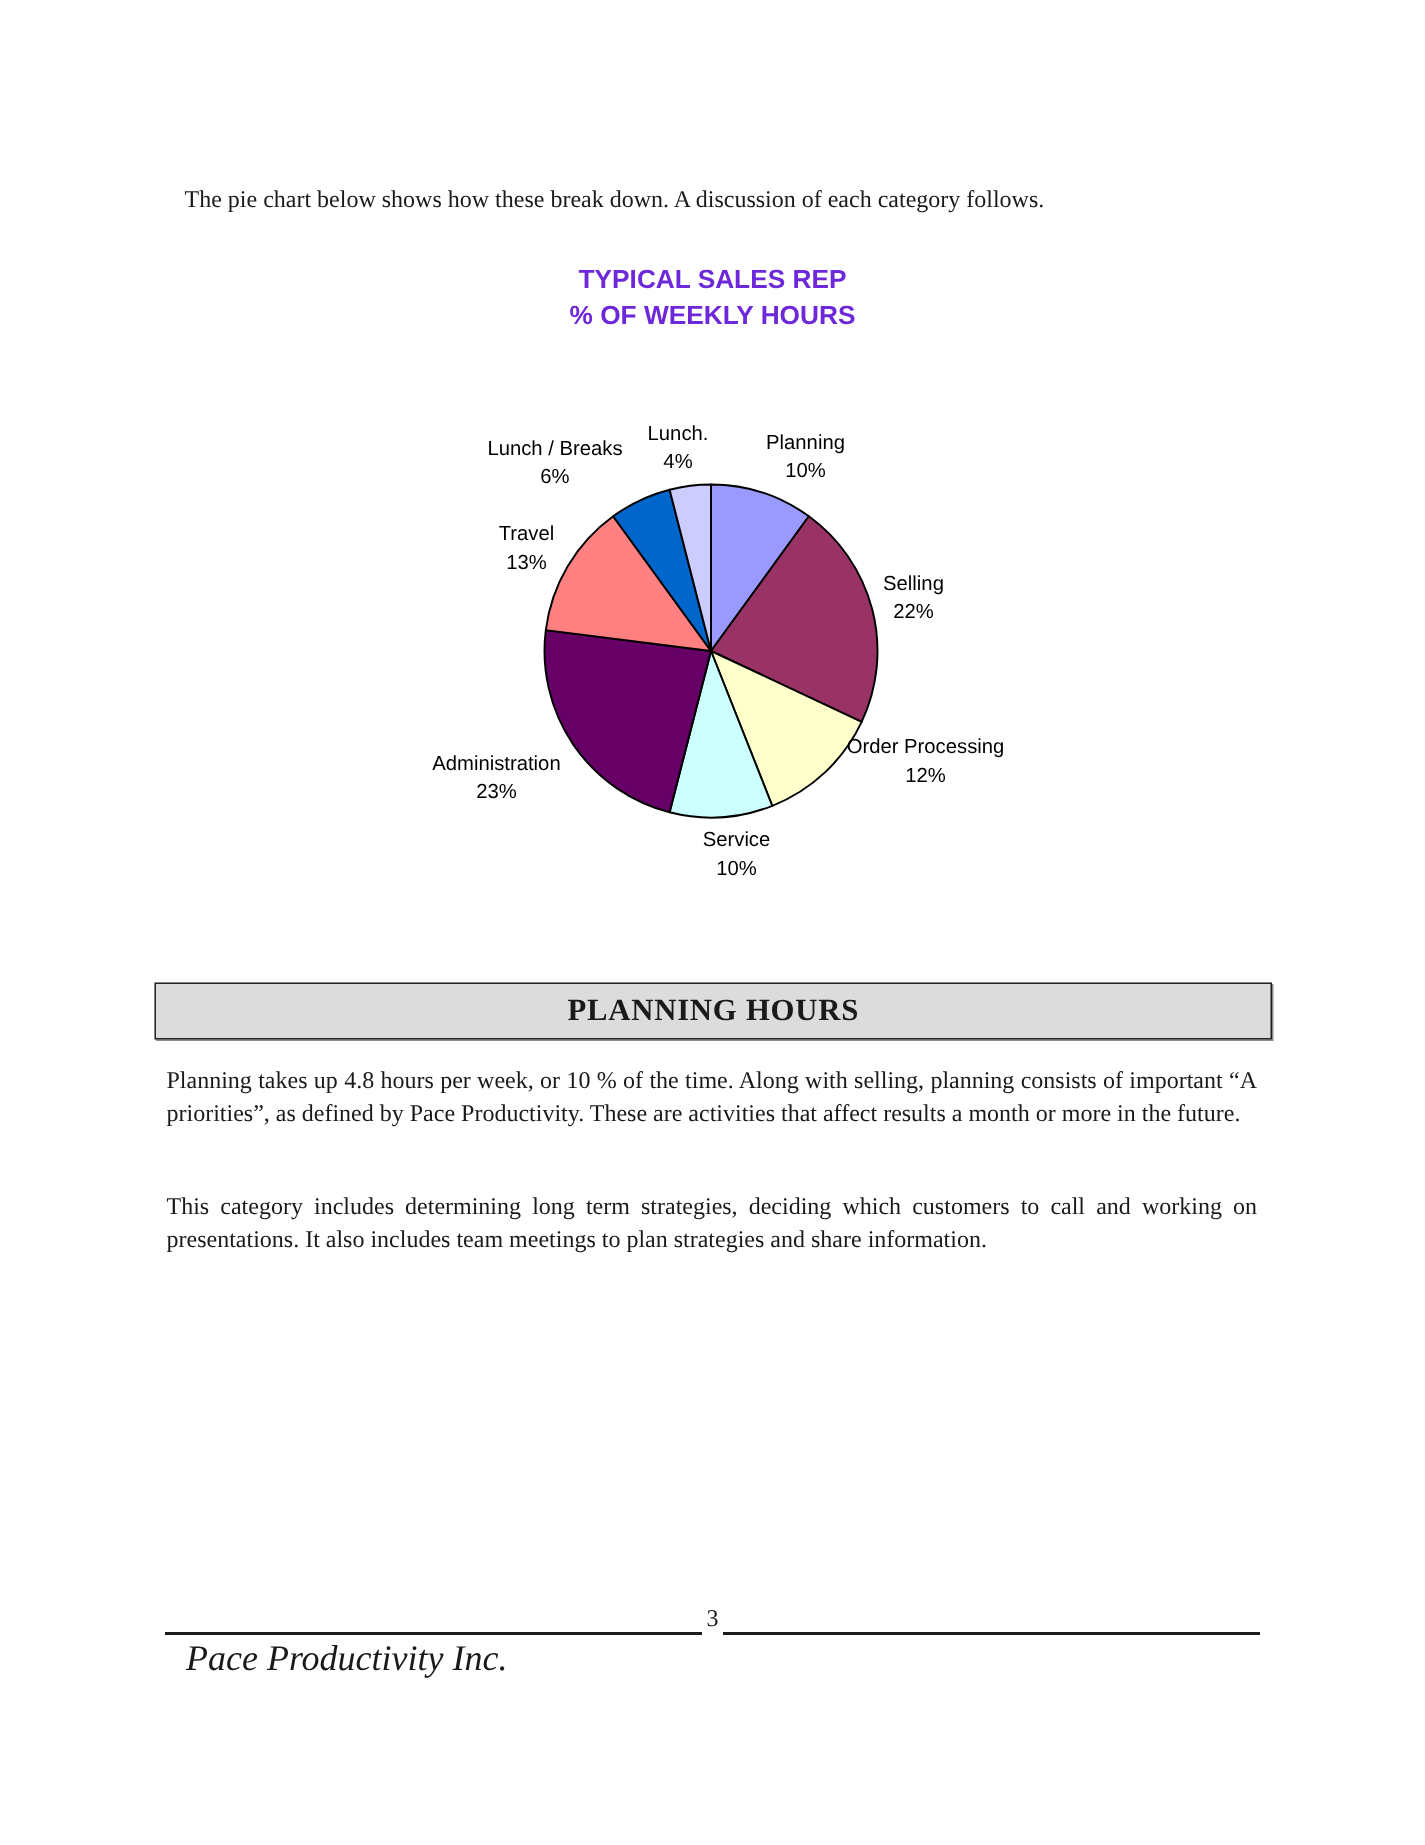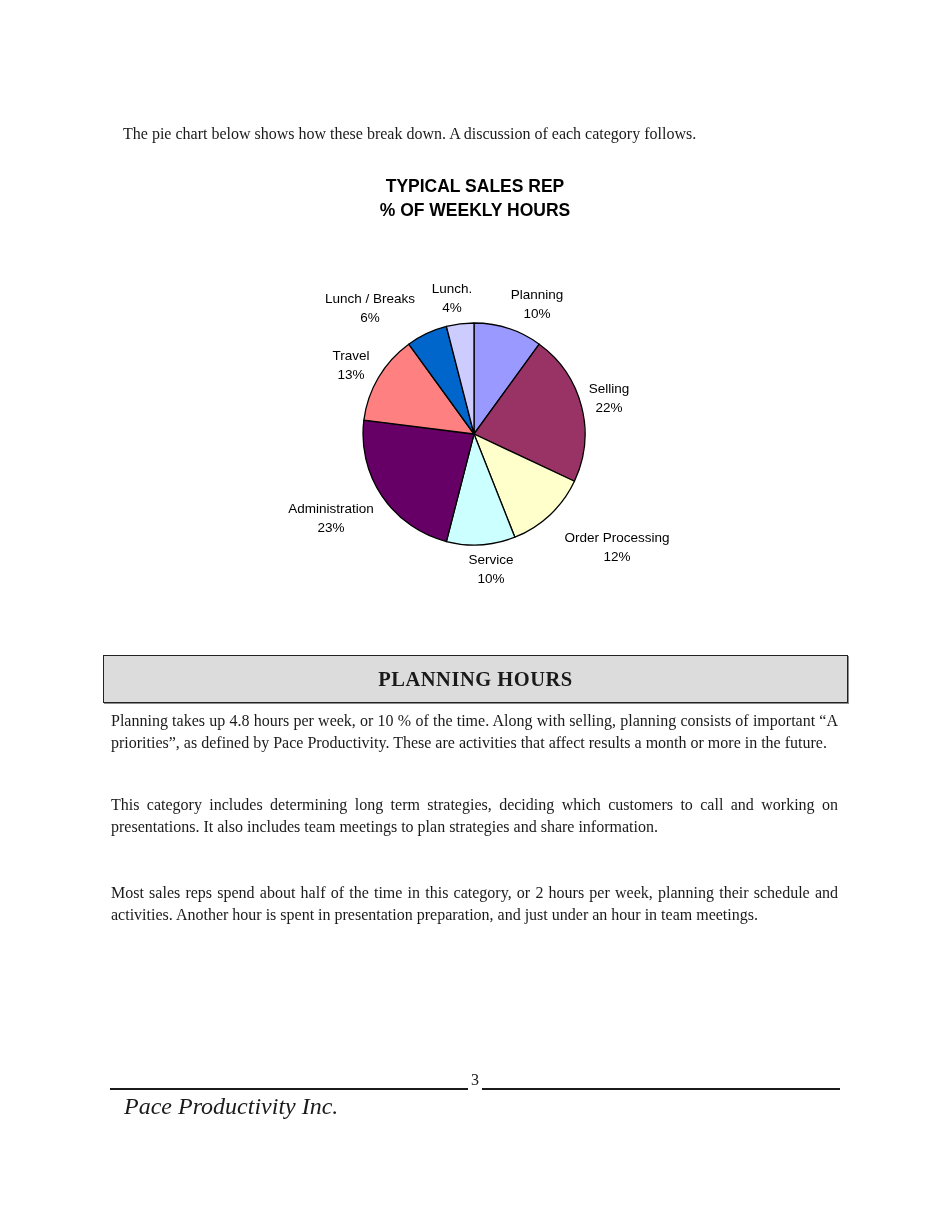--- a/index.html
+++ b/index.html
@@ -28,53 +28,53 @@
   .chart-title {
     position: absolute;
     left: 0;
     top: 174px;
     width: 950px;
     text-align: center;
     font-family: "Liberation Sans", sans-serif;
     font-weight: bold;
     font-size: 17.5px;
     line-height: 24px;
-    color: #000000;
+    color: #6d28d9;
   }
   .pie-svg {
     position: absolute;
     left: 354px;
     top: 314px;
     width: 240px;
     height: 240px;
   }
   .plabel {
     position: absolute;
     transform: translateX(-50%);
     text-align: center;
     font-family: "Liberation Sans", sans-serif;
     font-size: 13.5px;
     line-height: 19px;
     color: #000000;
     white-space: nowrap;
   }
   .pl-0 { left: 537px; top: 285px; }  
   .pl-1 { left: 609px; top: 379px; }  
-  .pl-2 { left: 617px; top: 528px; }  
+  .pl-2 { left: 617px; top: 488px; }  
   .pl-3 { left: 491px; top: 550px; }  
   .pl-4 { left: 331px; top: 499px; }  
   .pl-5 { left: 351px; top: 346px; }  
   .pl-6 { left: 370px; top: 289px; }  
   .pl-7 { left: 452px; top: 279px; }  
   .section-header {
     position: absolute;
     left: 103px;
     top: 655px;
     width: 745px;
-    height: 48px;
+    height: 38px;
     box-sizing: border-box;
     background: #dcdcdc;
     border: 1px solid #222222;
     box-shadow: 1px 1px 0 rgba(0,0,0,0.45);
     display: flex;
     align-items: center;
     justify-content: center;
     font-weight: bold;
     font-size: 20.5px;
     letter-spacing: 0.5px;
@@ -174,21 +174,20 @@
     <div>Lunch.</div>
     <div>4%</div>
   </div>
 
   <div class="section-header">
     <span>PLANNING HOURS</span>
   </div>
 
   <p class="body-par p1">Planning takes up 4.8 hours per week, or 10 % of the time. Along with selling, planning consists of important “A priorities”, as defined by Pace Productivity. These are activities that affect results a month or more in the future.</p>
   <p class="body-par p2">This category includes determining long term strategies, deciding which customers to call and working on presentations. It also includes team meetings to plan strategies and share information.</p>
-  <p class="body-par p3">Most sales reps spend about half of the time in this category, or 2 hours per week, planning their schedule and activities. Another hour is spent in presentation preparation, and just under an hour in team meetings.</p>
 
   <div class="footer-rule">
     <span class="seg"></span>
     <span class="pgnum">3</span>
     <span class="seg"></span>
   </div>
 
   <div class="company">Pace Productivity Inc.</div>
 
 </div>

